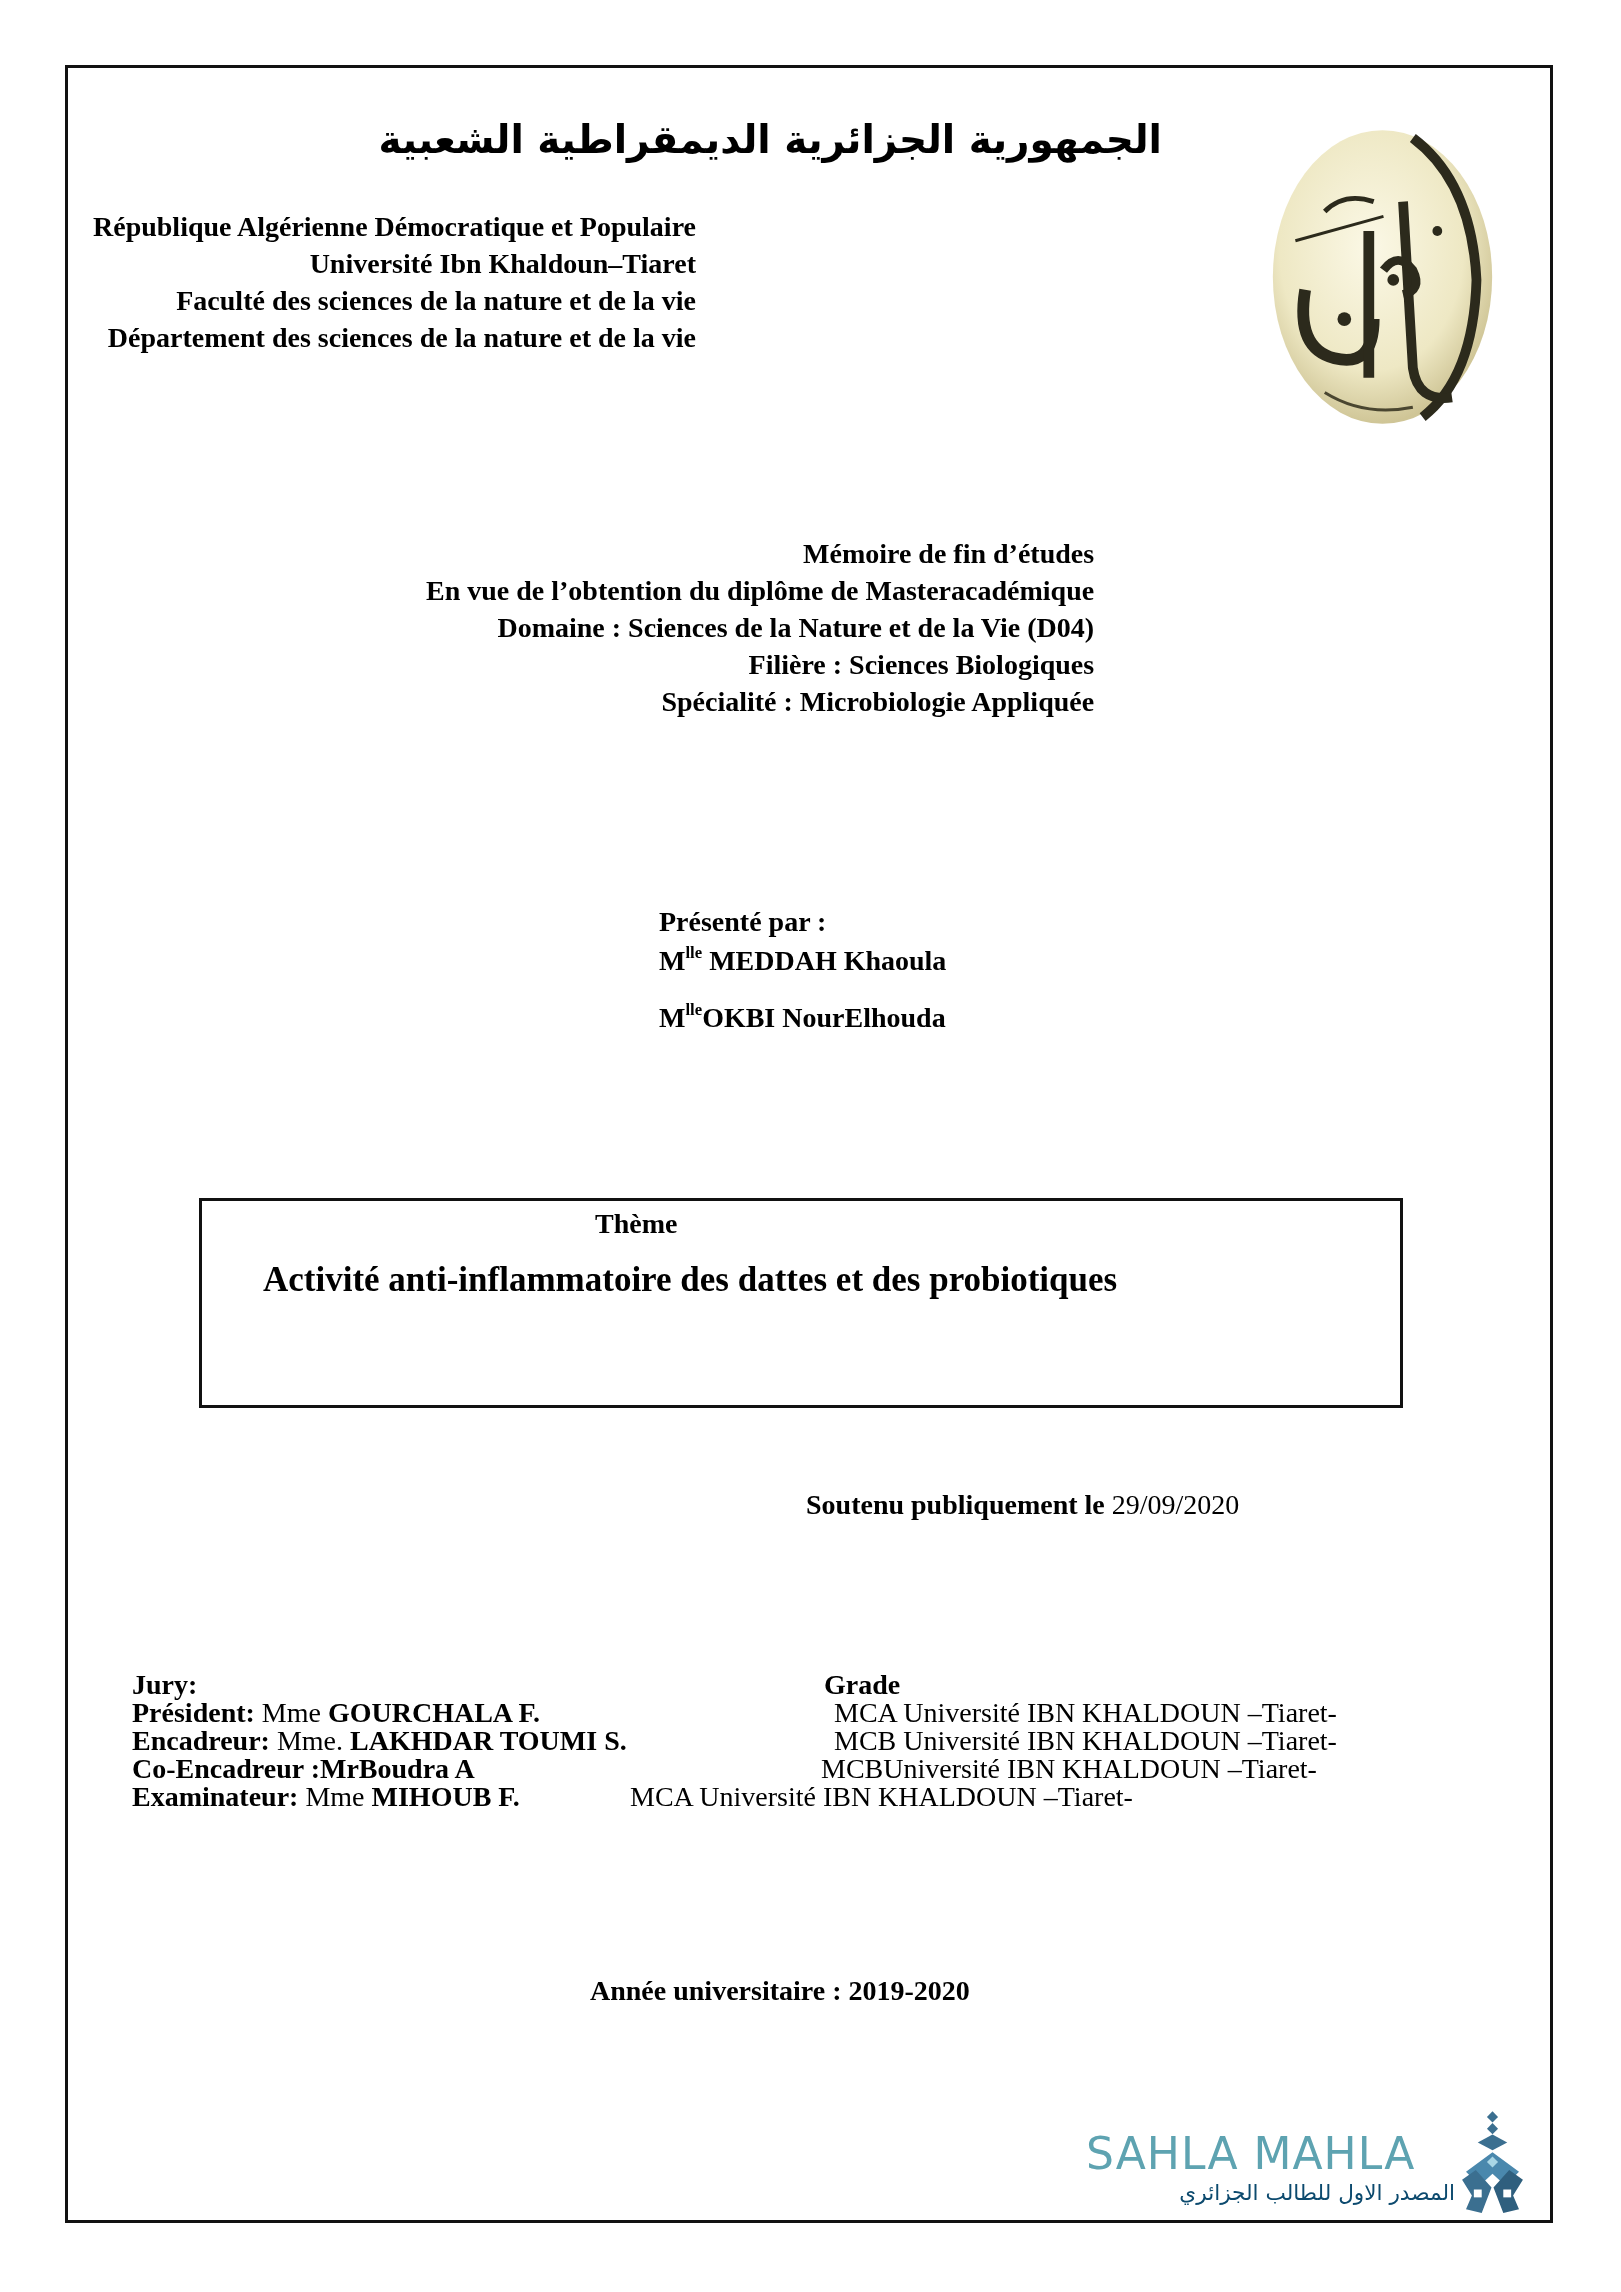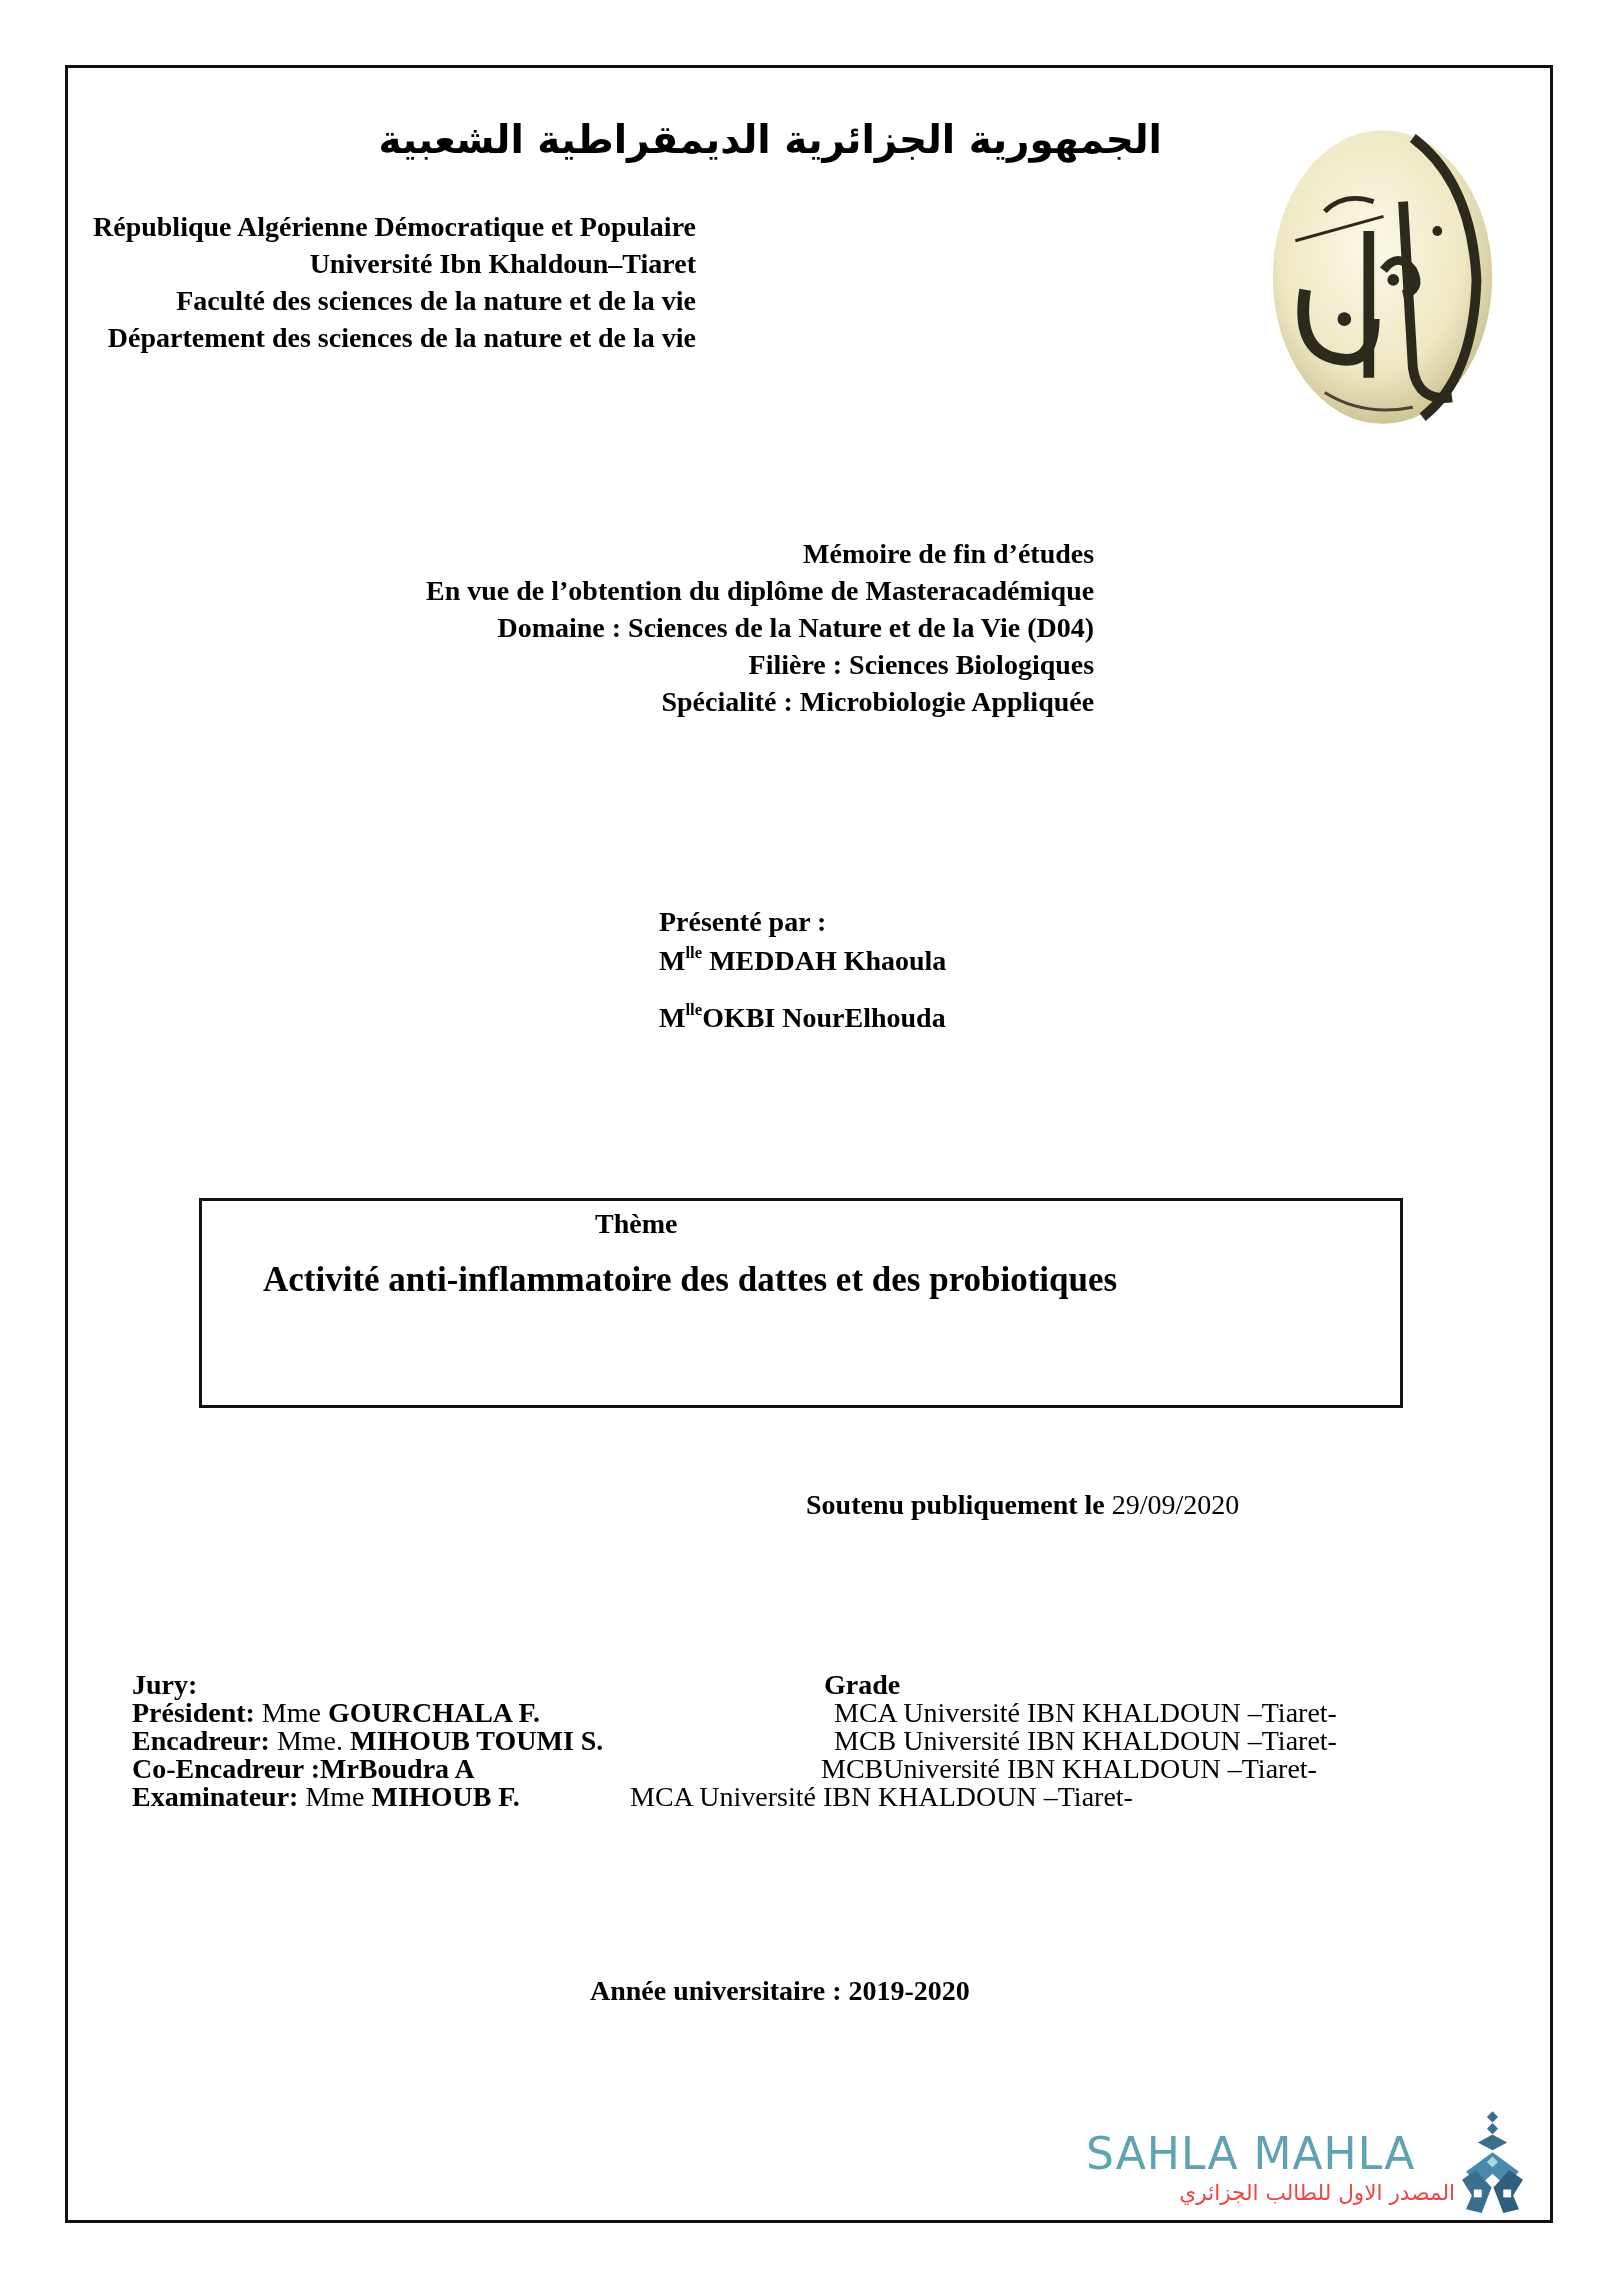--- a/index.html
+++ b/index.html
@@ -116,21 +116,21 @@
       line-height: 49px;
     }
     .sahla-tag {
       left: 1090px;
       top: 2178px;
       width: 365px;
       text-align: right;
       direction: rtl;
       font-family: "DejaVu Sans", sans-serif;
       font-size: 21.6px;
-      color: #ef4444;
+      color: #0c4a6e;
       line-height: 29px;
     }
     .sahla-icon {
       left: 1458px;
       top: 2111px;
       width: 69px;
       height: 106px;
     }
   </style>
 </head>
@@ -196,21 +196,21 @@
 
 <div class="abs jury b" style="top:1671px;">Jury:</div>
 <div class="abs jury b" style="left:824px; top:1671px;">Grade</div>
 
 <div class="abs jury" style="top:1699px;">
   <span class="b">Président:</span><span> Mme </span><span class="b">GOURCHALA F.</span>
 </div>
 <div class="abs jury-right" style="left:834px; top:1699px;">MCA Université IBN KHALDOUN –Tiaret-</div>
 
 <div class="abs jury" style="top:1727px;">
-  <span class="b">Encadreur:</span><span> Mme. </span><span class="b">MIHOUB TOUMI S.</span>
+  <span class="b">Encadreur:</span><span> Mme. </span><span class="b">LAKHDAR TOUMI S.</span>
 </div>
 <div class="abs jury-right" style="left:834px; top:1727px;">MCB Université IBN KHALDOUN –Tiaret-</div>
 
 <div class="abs jury" style="top:1755px;">
   <span class="b">Co-Encadreur :MrBoudra A</span>
 </div>
 <div class="abs jury-right" style="left:821px; top:1755px;">MCBUniversité IBN KHALDOUN –Tiaret-</div>
 
 <div class="abs jury" style="top:1783px;">
   <span class="b">Examinateur:</span><span> Mme </span><span class="b">MIHOUB F.</span>

